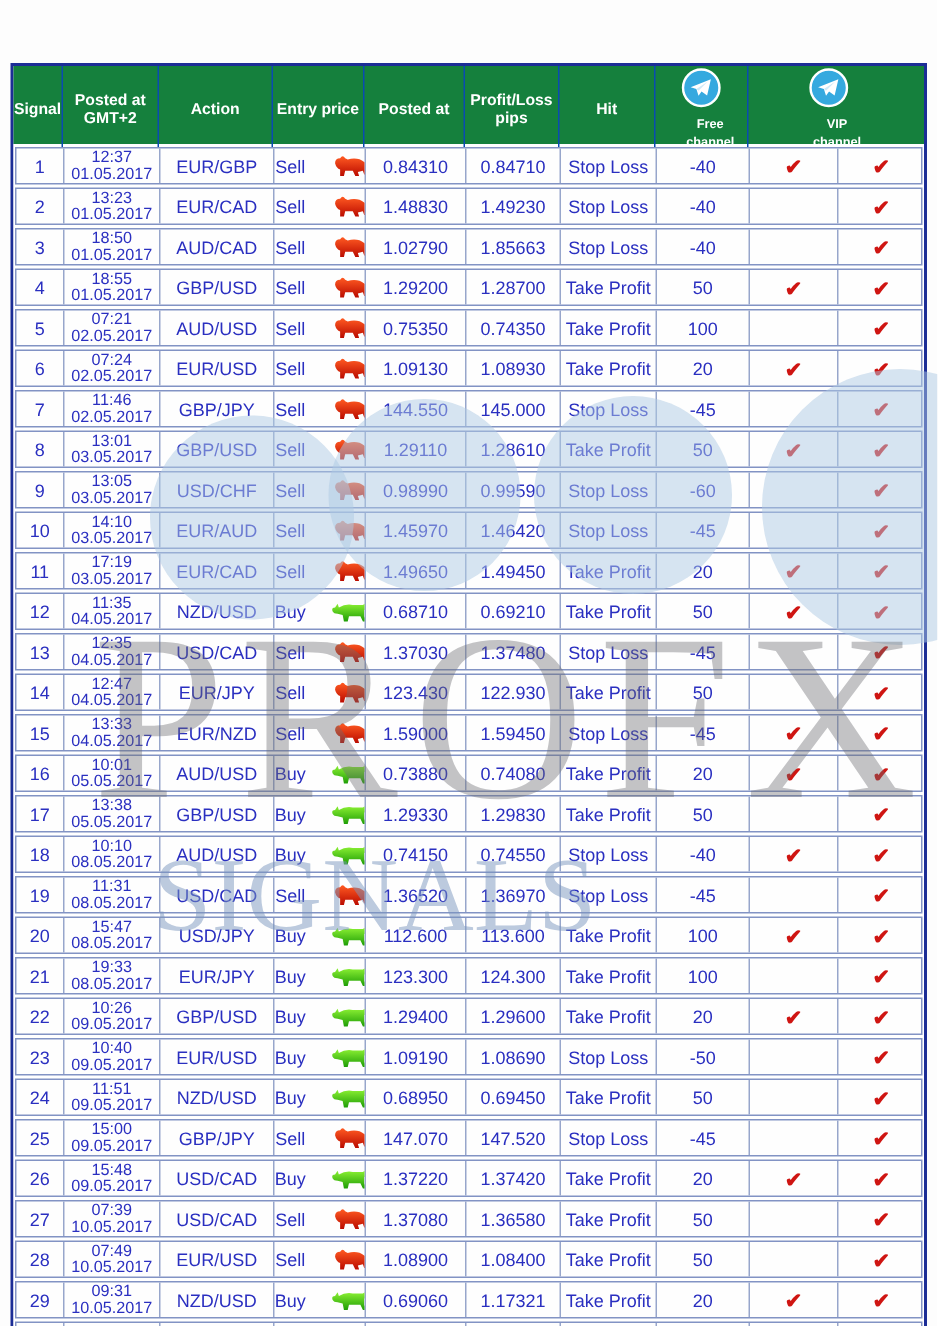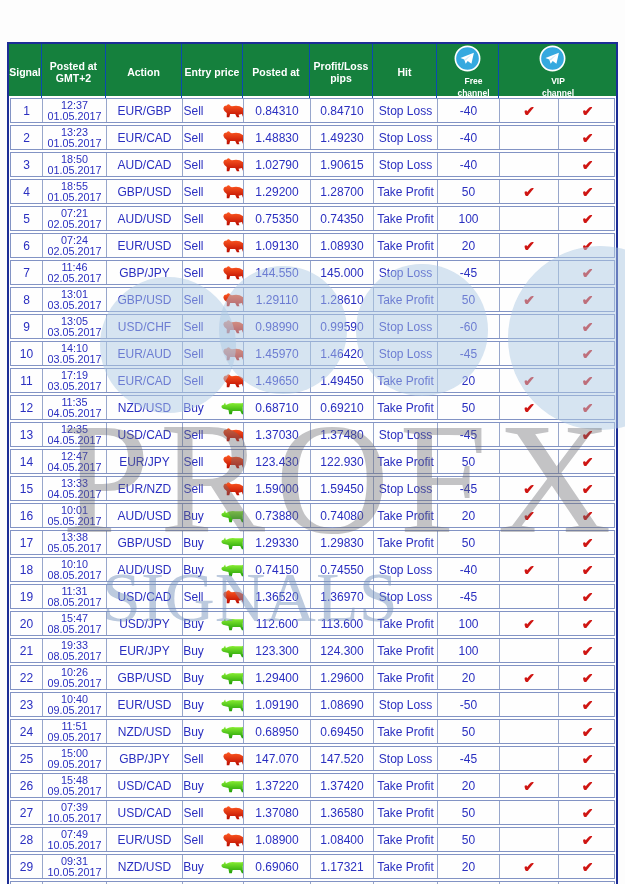--- a/index.html
+++ b/index.html
@@ -163,21 +163,21 @@
     <defs>
       <linearGradient id="gb" x1="0" y1="0" x2="0" y2="1">
         <stop offset="0" stop-color="#ff5a22"></stop>
                   <stop offset="1" stop-color="#bb0c00"></stop>
       </linearGradient>
     </defs>
     <path fill="url(#gb)" d="M4 8 Q4 4 8 4 Q10 1 12 4 L14 5 Q22 3 27 7 Q30 9 29 13 L30 17 L27 17 L26 14 L22 15 L23 18 L20 18 L18 14 L12 14 L11 18 L8 18 L8 13 Q5 12 4 8 Z"></path>
   </svg>
 </div>
           <div class="td">1.02790</div>
-          <div class="td">1.90615</div>
+          <div class="td">1.85663</div>
           <div class="td">Stop Loss</div>
           <div class="td">-40</div>
           <div class="td"></div>
           <div class="td">
             <span class="check">✔</span>
           </div>
         </div>
         <div class="row">
           <div class="td">4</div>
           <div class="td posted">

